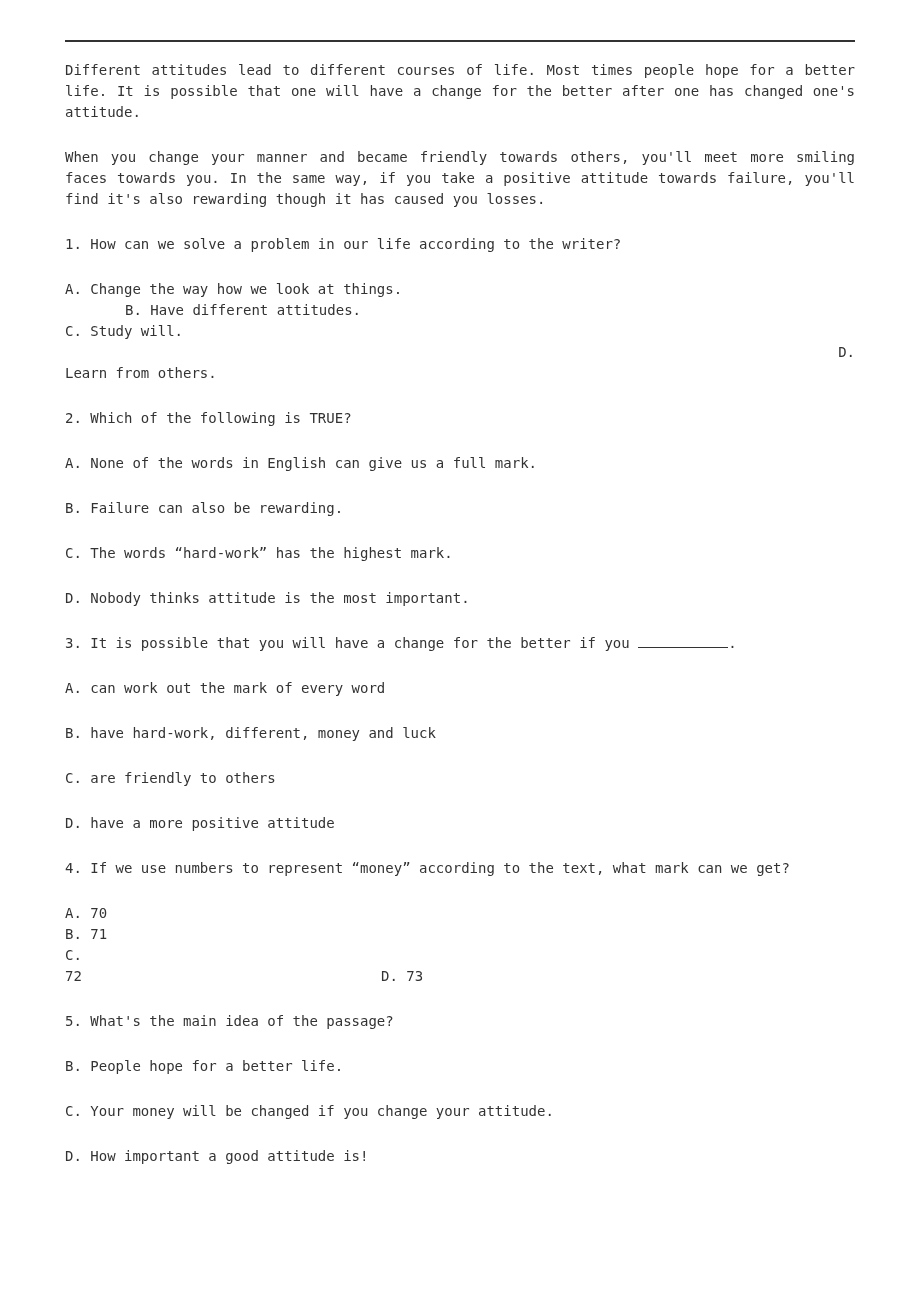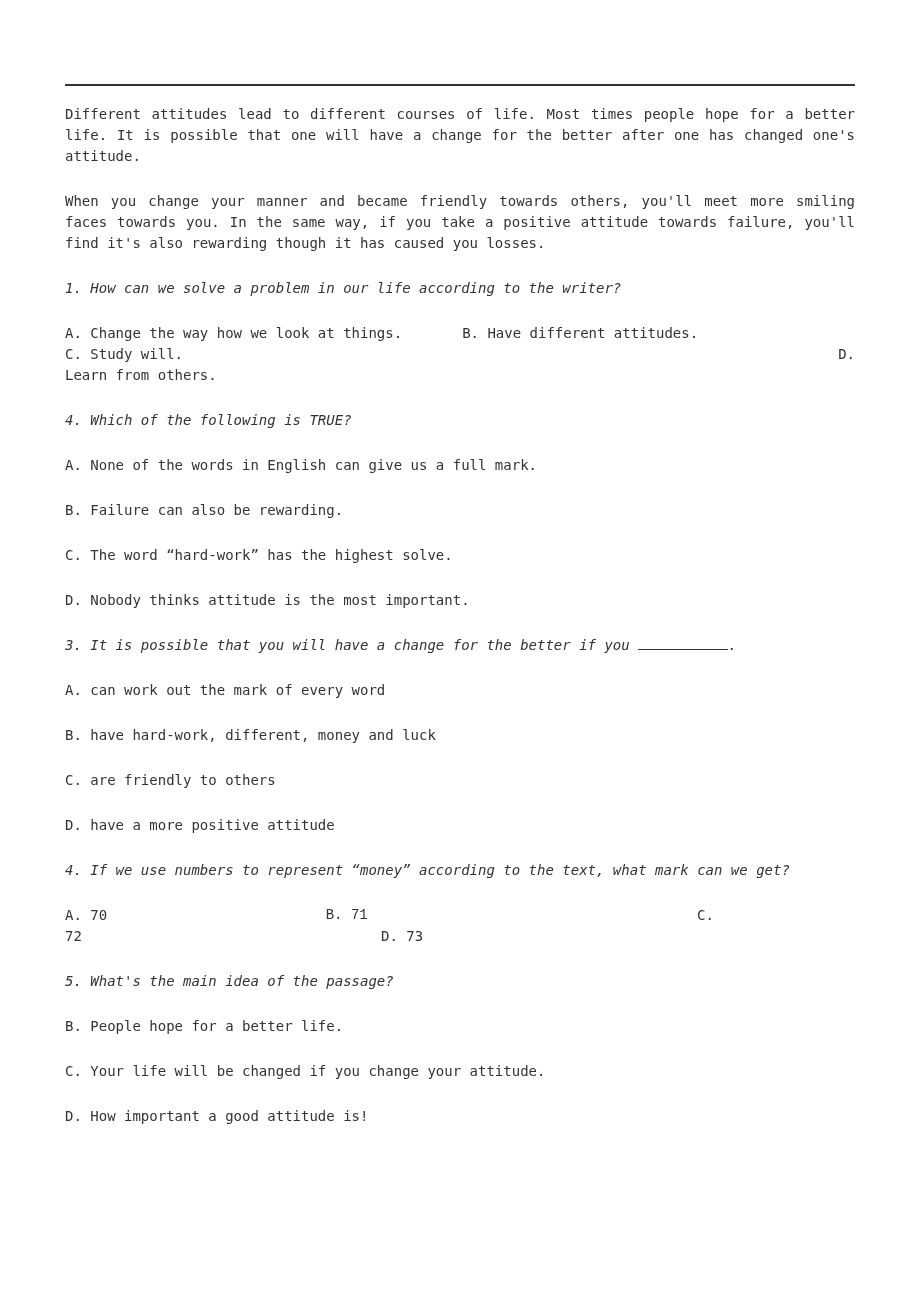--- a/index.html
+++ b/index.html
@@ -9,54 +9,54 @@
   }
   body {
     width: 920px;
     background: #ffffff;
     font-family: "SimSun", "NSimSun", monospace;
     font-size: 14px;
     color: #333333;
     line-height: 1.5;
   }
   .page {
-    padding: 84px 65px 40px 65px;
+    padding: 40px 65px 40px 65px;
   }
   .top-rule {
     border-top: 2px solid #333333;
     margin-bottom: 18px;
   }
   .para {
     margin-bottom: 24px;
     text-align: justify;
   }
   .question {
     margin-bottom: 24px;
   }
   .q-stem {
     margin-bottom: 24px;
-    font-style: italic;
   }
   .opt-line {
     margin-bottom: 24px;
   }
   .opt-line:last-child {
     margin-bottom: 0;
   }
   .blank {
     display: inline-block;
     border-bottom: 1px solid #333333;
     min-width: 90px;
     height: 0.9em;
     vertical-align: baseline;
   }
   .line-flex {
     display: flex;
     justify-content: space-between;
     margin-bottom: 0;
+    flex-direction: column;
   }
   .line-flex .seg {
     white-space: pre;
   }
   .line-flex .right {
     text-align: right;
   }
   .wrap-line {
     margin-bottom: 24px;
   }
@@ -82,51 +82,51 @@
     <div class="wrap-line">
       <div class="line-flex">
         <span class="seg">C. Study will.</span>
         <span class="seg right">D.</span>
       </div>
       <span class="cont">Learn from others.</span>
     </div>
   </div>
 
   <div class="question">
-    <p class="q-stem">4. Which of the following is TRUE?</p>
+    <p class="q-stem">2. Which of the following is TRUE?</p>
     <p class="opt-line">A. None of the words in English can give us a full mark.</p>
     <p class="opt-line">B. Failure can also be rewarding.</p>
-    <p class="opt-line">C. The word “hard-work” has the highest solve.</p>
+    <p class="opt-line">C. The words “hard-work” has the highest mark.</p>
     <p class="opt-line">D. Nobody thinks attitude is the most important.</p>
   </div>
 
   <div class="question">
     <p class="q-stem">
       <span>3. It is possible that you will have a change for the better if you </span><span class="blank"></span><span>.</span>
     </p>
     <p class="opt-line">A. can work out the mark of every word</p>
     <p class="opt-line">B. have hard-work, different, money and luck</p>
     <p class="opt-line">C. are friendly to others</p>
     <p class="opt-line">D. have a more positive attitude</p>
   </div>
 
   <div class="question">
     <p class="q-stem">4. If we use numbers to represent “money” according to the text, what mark can we get?</p>
     <div class="wrap-line">
       <div class="line-flex">
         <span class="seg" style="width:33%;">A. 70</span>
-        <span class="seg" style="width:47%;font-family:Liberation Mono, monospace;">B. 71</span>
+        <span class="seg" style="width:47%;">B. 71</span>
         <span class="seg right" style="width:20%; text-align:left;">C.</span>
       </div>
       <div style="display:flex;">
         <span class="seg" style="width:40%;">72</span>
         <span class="seg">D. 73</span>
       </div>
     </div>
   </div>
 
   <div class="question">
     <p class="q-stem">5. What's the main idea of the passage?</p>
     <p class="opt-line">B. People hope for a better life.</p>
-    <p class="opt-line">C. Your life will be changed if you change your attitude.</p>
+    <p class="opt-line">C. Your money will be changed if you change your attitude.</p>
     <p class="opt-line">D. How important a good attitude is!</p>
   </div>
 </div>
 
 </body></html>

